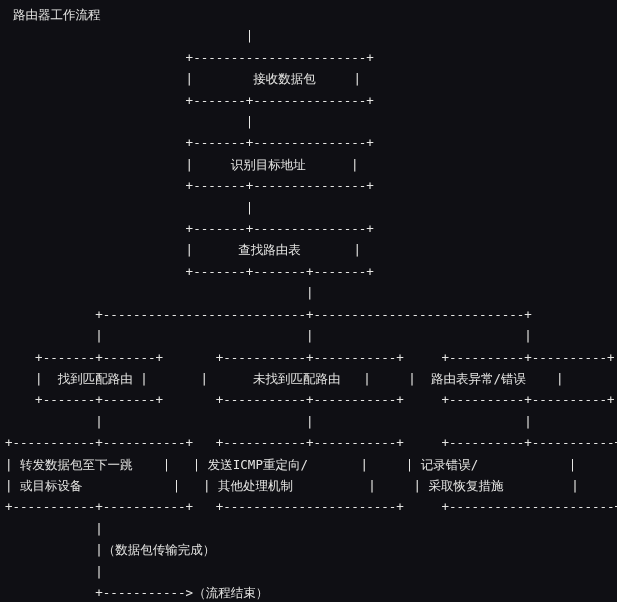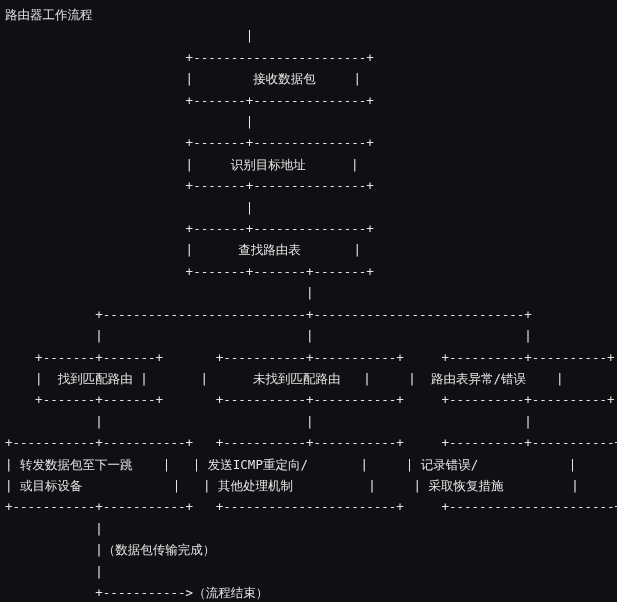--- a/index.html
+++ b/index.html
@@ -18,20 +18,21 @@
     height: 602px;
     padding: 4px 0 0 5px;
     background: #0f0f14;
     color: #e6e6e4;
     font-family: "DejaVu Sans Mono", monospace;
     font-size: 12.5px;
     line-height: 21.4px;
   }
   .title {
     white-space: pre;
+    margin-left: 8px;
   }
   .art {
     margin: 0;
     font: inherit;
     white-space: pre;
   }
 </style>
 </head>
 <body>
 

